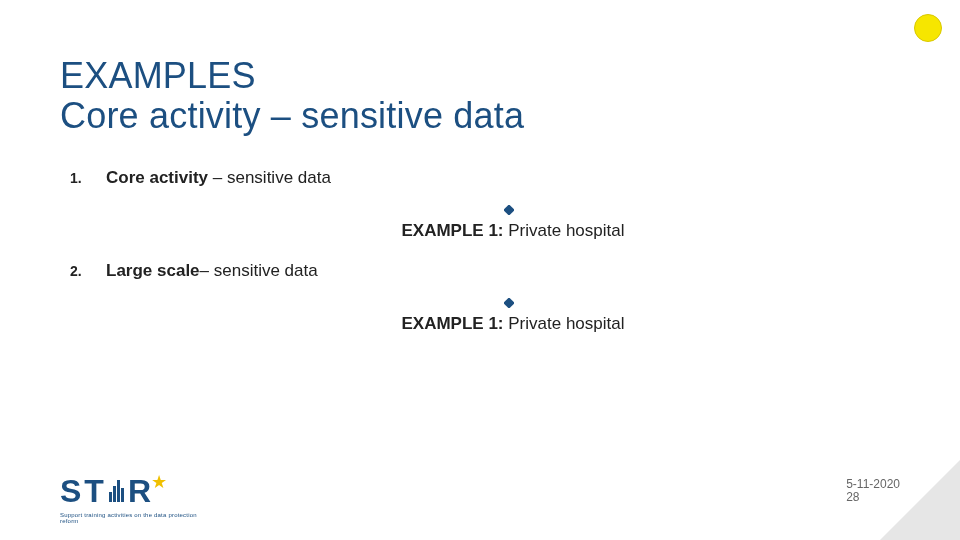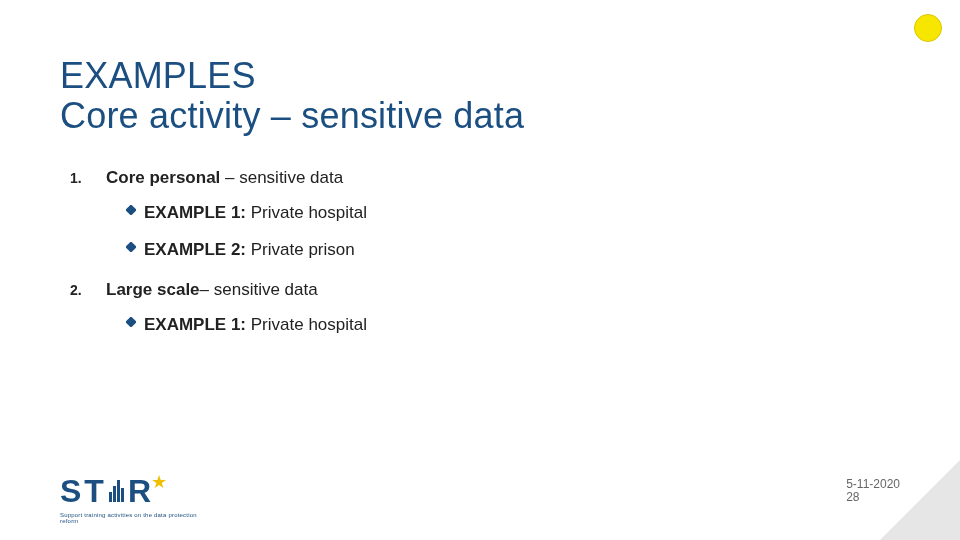--- a/index.html
+++ b/index.html
@@ -5,21 +5,21 @@
   * { margin: 0; padding: 0; box-sizing: border-box; }
   html, body { width: 960px; height: 540px; background: #fff; font-family: "Segoe UI", Tahoma, sans-serif; overflow: hidden; }
   .slide { position: relative; width: 960px; height: 540px; }
   .badge { position: absolute; top: 14px; right: 18px; width: 28px; height: 28px; border-radius: 50%; background: #f6e600; border: 1px solid #d9c800; }
   .title { position: absolute; left: 60px; top: 56px; font-size: 36px; line-height: 1.12; color: #1c4f81; font-weight: 400; letter-spacing: .2px; }
   .content { position: absolute; left: 70px; top: 164px; width: 830px; }
   .num-row { display: flex; align-items: baseline; margin-top: 4px; }
   .num-row.second { margin-top: 18px; }
   .num { width: 36px; font-weight: 700; font-size: 14px; color: #222; }
   .num-text { font-size: 17px; color: #222; }
-  .sub { margin-left: 56px; margin-top: 14px; display: flex; align-items: flex-start; }
+  .sub { margin-left: 56px; margin-top: 14px; display: flex; align-items: center; flex-direction: column; }
   .sub .dia { width: 18px; flex: 0 0 18px; padding-top: 3px; }
   .sub .txt { font-size: 17px; color: #222; line-height: 1.35; text-align: justify; }
   .dia svg { display: block; }
   .logo { position: absolute; left: 60px; bottom: 16px; width: 150px; }
   .logo-row { display: flex; align-items: center; gap: 2px; font-family: Arial, sans-serif; }
   .logo-letter { font-size: 32px; font-weight: 800; color: #1c4f81; letter-spacing: 1px; }
   .logo-barcell { display: flex; align-items: flex-end; gap: 1px; margin: 0 2px 2px 2px; }
   .logo-bar { width: 3px; background: #1c4f81; }
   .logo-star { color: #f0c000; font-size: 18px; align-self: flex-start; margin-top: -2px; margin-left: -3px; }
   .logo-tag { font-size: 6px; color: #1c4f81; margin-top: 2px; letter-spacing: .2px; }
@@ -35,37 +35,29 @@
 
   <div class="title">
     <span>EXAMPLES</span><br>
     <span>Core activity – sensitive data</span>
   </div>
 
   <div class="content">
 
     <div class="num-row">
       <div class="num">1.</div>
-      <div class="num-text"><b>Core personal</b> – sensitive data</div>
+      <div class="num-text"><b>Core activity</b> – sensitive data</div>
     </div>
     <div class="sub">
       <span class="dia">
           <svg width="10" height="10">
             <rect x="1" y="1" width="8" height="8" fill="#1c4f81" transform="rotate(45 5 5)"></rect>
           </svg>
         </span>
       <span class="txt"><b>EXAMPLE 1:</b> Private hospital</span>
-    </div>
-    <div class="sub">
-      <span class="dia">
-          <svg width="10" height="10">
-            <rect x="1" y="1" width="8" height="8" fill="#1c4f81" transform="rotate(45 5 5)"></rect>
-          </svg>
-        </span>
-      <span class="txt"><b>EXAMPLE 2:</b> Private prison</span>
     </div>
 
     <div class="num-row second">
       <div class="num">2.</div>
       <div class="num-text"><b>Large scale</b>– sensitive data</div>
     </div>
     <div class="sub">
       <span class="dia">
           <svg width="10" height="10">
             <rect x="1" y="1" width="8" height="8" fill="#1c4f81" transform="rotate(45 5 5)"></rect>

